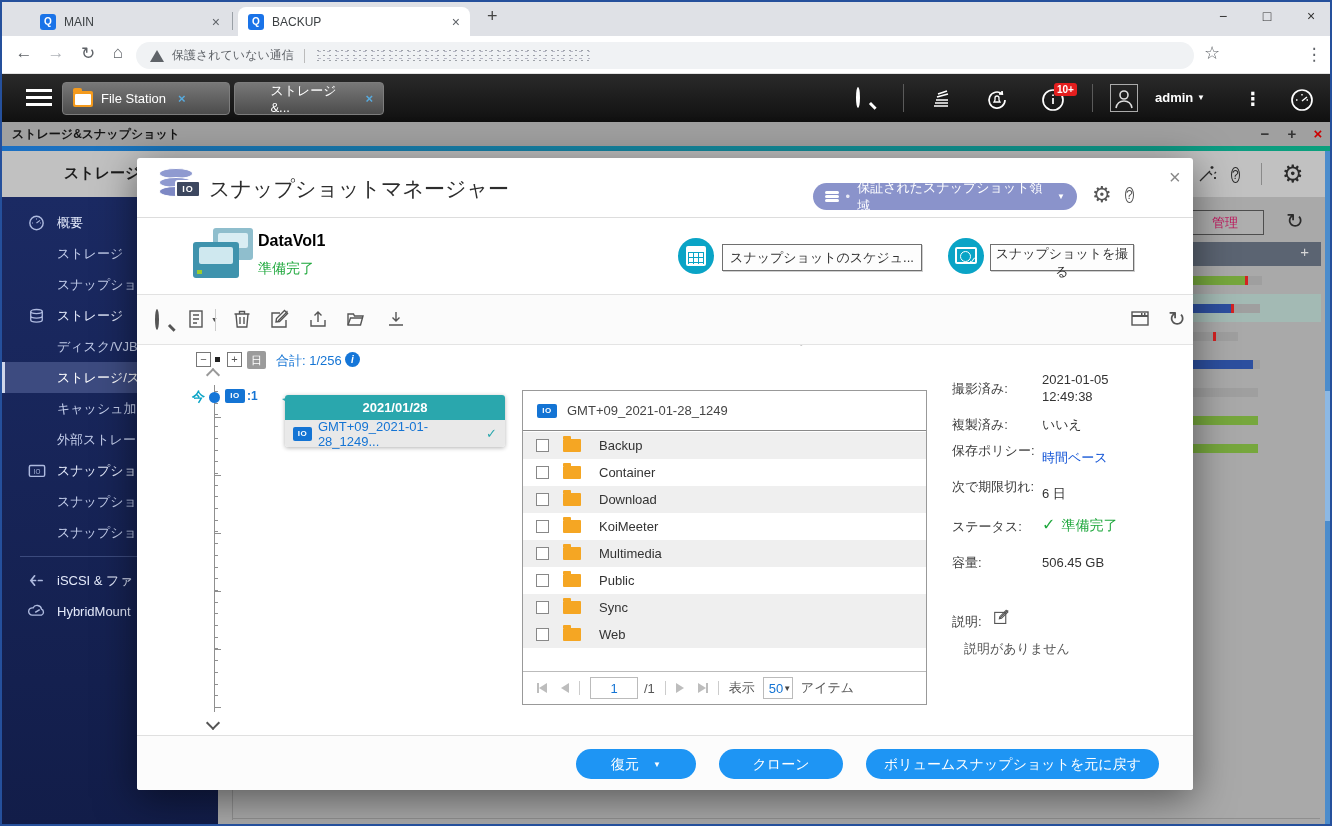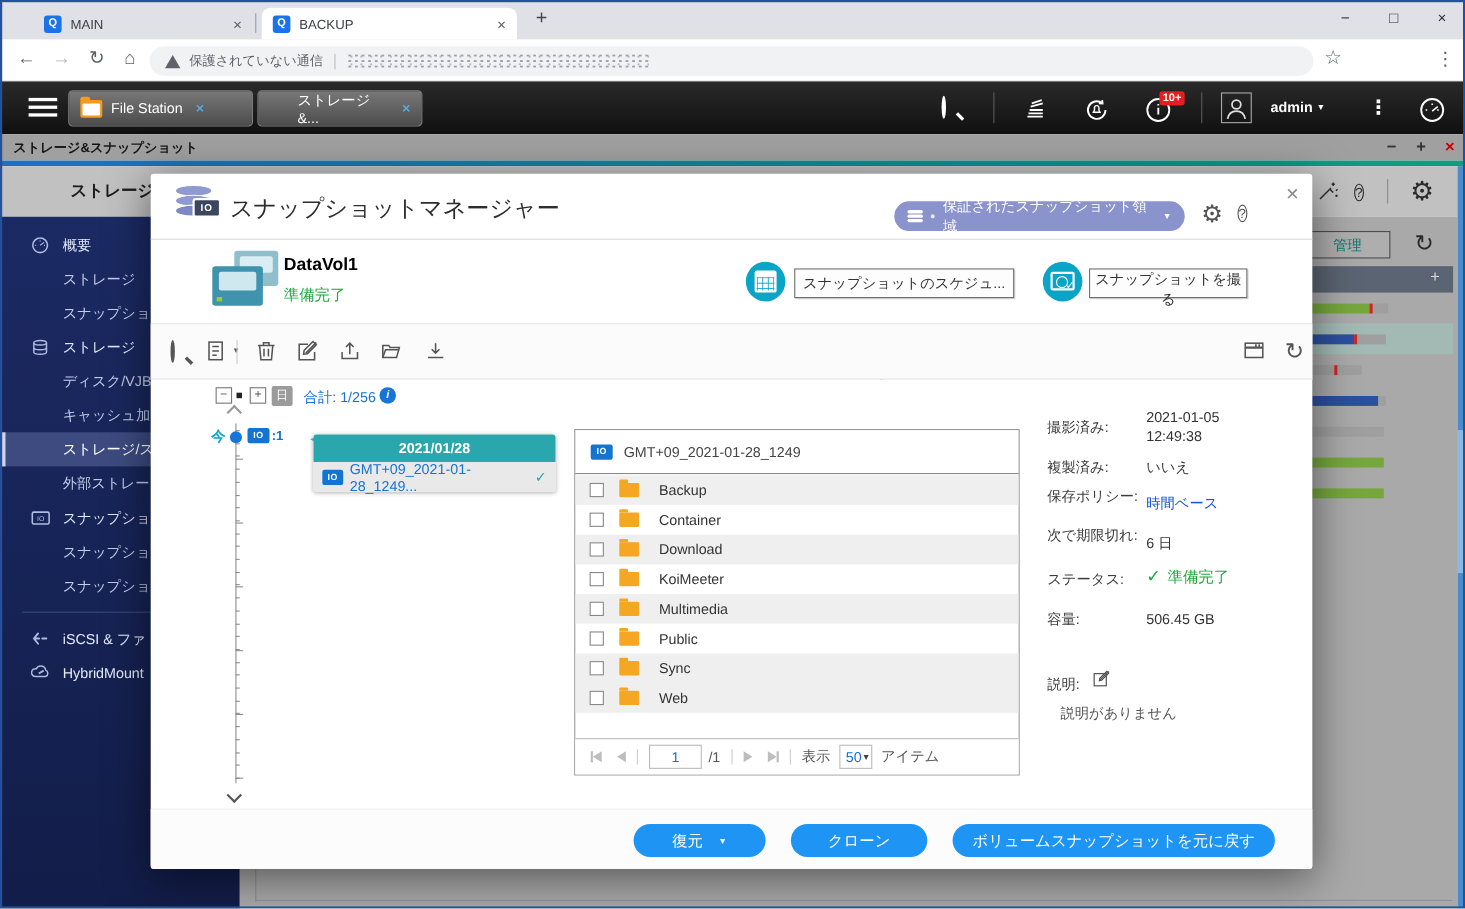--- a/index.html
+++ b/index.html
@@ -57,21 +57,21 @@
   .sidebar{position:absolute;left:0;top:197px;width:218px;height:629px;background:linear-gradient(#1b2a63,#121d49)}
   .side-item{position:relative;height:31px;display:flex;align-items:center;font-size:13px;color:#c3cdea;padding-left:57px}
   .side-item.section{color:#e4eafb;font-weight:normal}
   .side-item.selected{background:#3d4b80;color:#fff}
   .side-item.selected:before{content:"";position:absolute;left:0;top:0;bottom:0;width:5px;background:#cfd6ea}
   .s-ico{position:absolute;left:28px;width:18px;height:16px;color:#aebadf}
   .side-divider{height:1px;background:#3b4a7d;margin:8px 20px}
   .maingray{position:absolute;left:218px;top:197px;width:1107px;height:629px;background:#a9a9a9}
   .mg-line-v{position:absolute;left:232px;top:200px;width:1px;height:620px;background:#8f8f8f}
   .mg-line-h{position:absolute;left:232px;top:818px;width:1088px;height:1px;background:#8f8f8f}
-  .manage-btn{position:absolute;left:1186px;top:210px;width:78px;height:25px;border:1px solid #4e4e4e;color:#0f766e;font-size:13px;text-align:center;line-height:23px;background:rgba(255,255,255,.06)}
+  .manage-btn{position:absolute;left:1186px;top:210px;width:78px;height:25px;border:1px solid #4e4e4e;color:#be185d;font-size:13px;text-align:center;line-height:23px;background:rgba(255,255,255,.06)}
   .bg-refresh{position:absolute;left:1286px;top:209px;font-size:21px;color:#2a2a2a}
   .bg-thead{position:absolute;left:1193px;top:242px;width:128px;height:24px;background:#5b6472;color:#d8d8d8;font-size:15px}
   .bg-thead span{position:absolute;right:12px;top:1px}
   .bg-rows{position:absolute;left:1193px;top:266px;width:128px}
   .bg-row{height:28px;position:relative}
   .bg-row.hl{background:#a3bab4}
   .bg-bar{position:absolute;left:0;top:10px;height:9px;display:flex}
   .bg-bar i{display:block;height:9px}
   .scrollstrip{position:absolute;left:1325px;top:151px;width:7px;height:675px;background:#4b8ccc}
   .scrollthumb{position:absolute;left:0;top:240px;width:7px;height:130px;background:#8cb8e4}
@@ -292,25 +292,25 @@
     <div class="side-item section">
       <span class="s-ico"><svg width="17" height="16" viewBox="0 0 18 18" fill="none" stroke="currentColor" stroke-width="1.5">
           <ellipse cx="9" cy="4" rx="6.5" ry="2.3"></ellipse>
           <path d="M2.5 4v9.5c0 1.3 2.9 2.3 6.5 2.3s6.5-1 6.5-2.3V4M2.5 9c0 1.3 2.9 2.3 6.5 2.3s6.5-1 6.5-2.3"></path>
         </svg></span>
       <span class="s-label">ストレージ</span>
     </div>
     <div class="side-item child">
       <span class="s-label">ディスク/VJBO</span>
     </div>
+    <div class="side-item child selected">
+      <span class="s-label">ストレージ/ス</span>
+    </div>
     <div class="side-item child">
       <span class="s-label">キャッシュ加</span>
-    </div>
-    <div class="side-item child selected">
-      <span class="s-label">ストレージ/ス</span>
     </div>
     <div class="side-item child">
       <span class="s-label">外部ストレー</span>
     </div>
     <div class="side-item section">
       <span class="s-ico"><svg width="18" height="15" viewBox="0 0 20 16" fill="none" stroke="currentColor" stroke-width="1.6">
           <rect x="1.5" y="2.5" width="17" height="12" rx="1.5"></rect>
           <text x="10" y="11.5" font-size="7" fill="currentColor" stroke="none" text-anchor="middle" font-family="sans-serif">IO</text>
         </svg></span>
       <span class="s-label">スナップショ</span>

